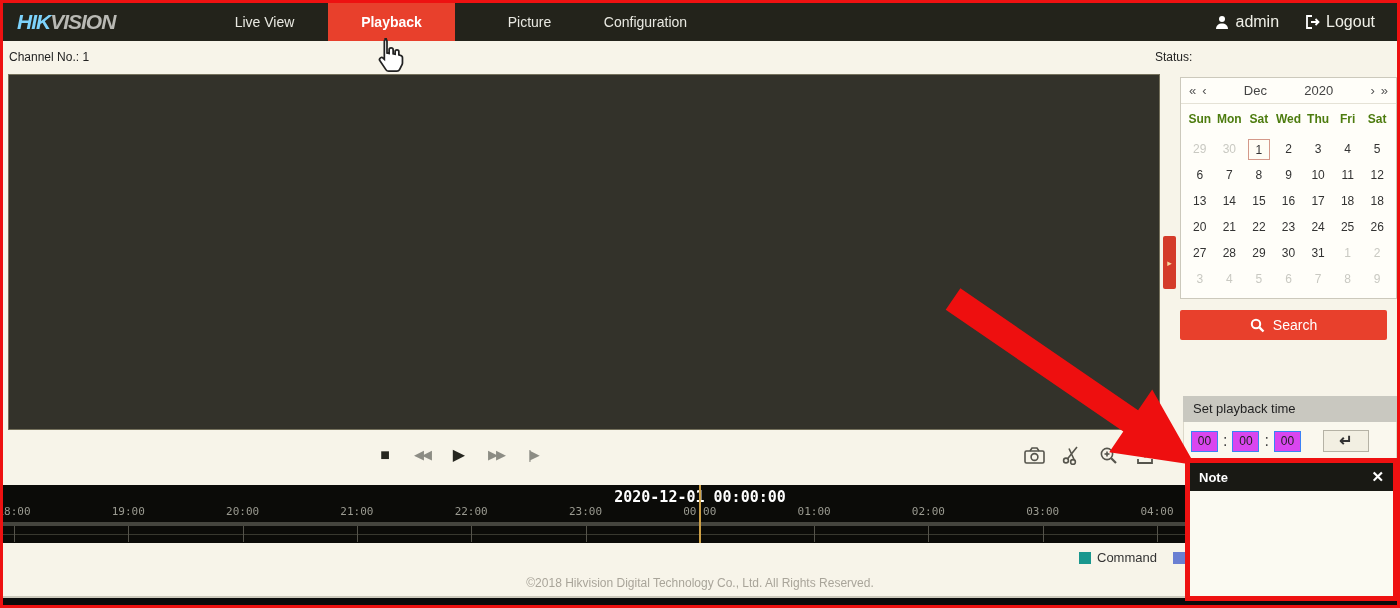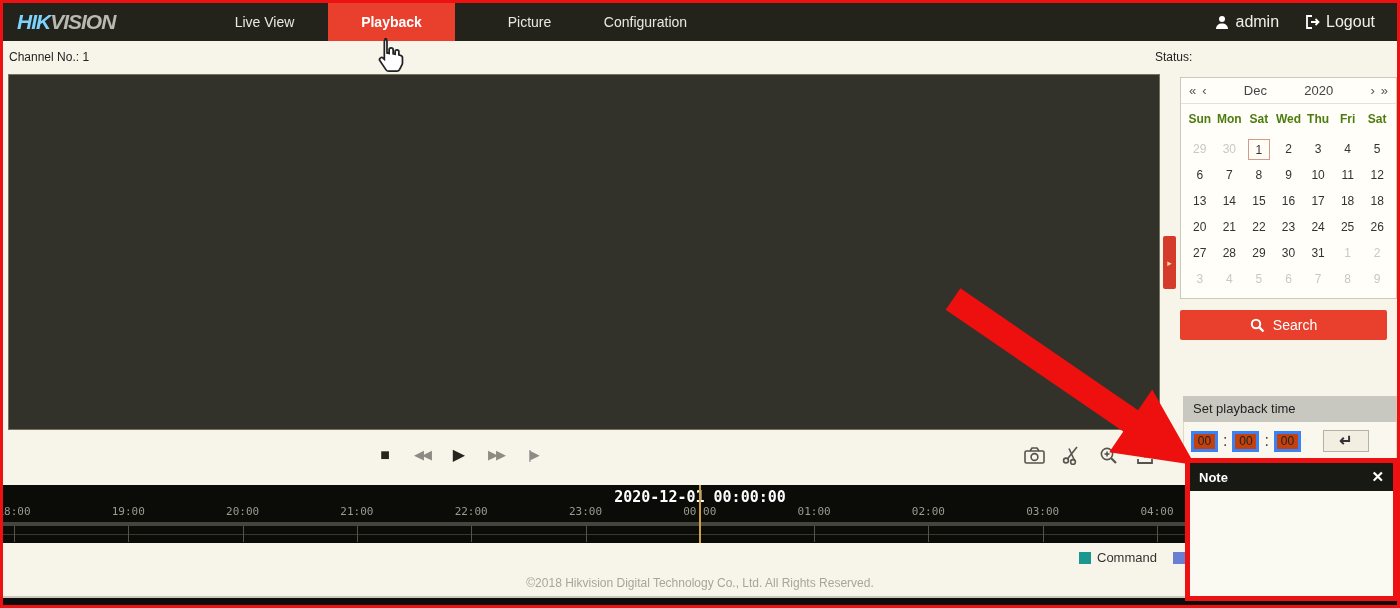--- a/index.html
+++ b/index.html
@@ -50,21 +50,21 @@
   .search-btn { position:absolute; left:1177px; top:307px; width:207px; height:30px;
                 background:#e8402c; border-radius:2px; color:#fff; font-size:14px;
                 display:flex; align-items:center; justify-content:center; gap:8px; cursor:pointer; }
 
   
   .spt-head { position:absolute; left:1180px; top:393px; width:214px; height:26px;
               background:#c9c8c0; color:#222; font-size:13px; line-height:26px; padding-left:10px; }
   .spt-row { position:absolute; left:1180px; top:419px; width:214px; height:39px;
              background:#faf8ee; border:1px solid #ddd9cb; border-top:none;
              display:flex; align-items:center; padding-left:7px; }
-  .time-box { width:27px; height:21px; border:3px solid #3b82f6; background:#c2410c; text-align:center;
+  .time-box { width:27px; height:21px; border:1px solid #3b82f6; background:#d946ef; text-align:center;
               font-size:12px; color:#222; }
   .t-sep { margin:0 5px; color:#444; }
   .enter-btn { margin-left:22px; width:46px; height:22px; border:1px solid #b5b2a5; background:#f2efe2;
                font-size:16px; font-weight:bold; color:#333; text-align:center; line-height:20px; cursor:pointer; }
 
   
   .player { position:absolute; left:372px; top:438px; display:flex; align-items:center; gap:17px; }
   .pbtn { min-width:20px; text-align:center; cursor:pointer; color:#8c8c84; font-size:13px;
           letter-spacing:-2px; line-height:28px; }
   .pbtn.dark { color:#26261f; font-size:16px; letter-spacing:0; }

